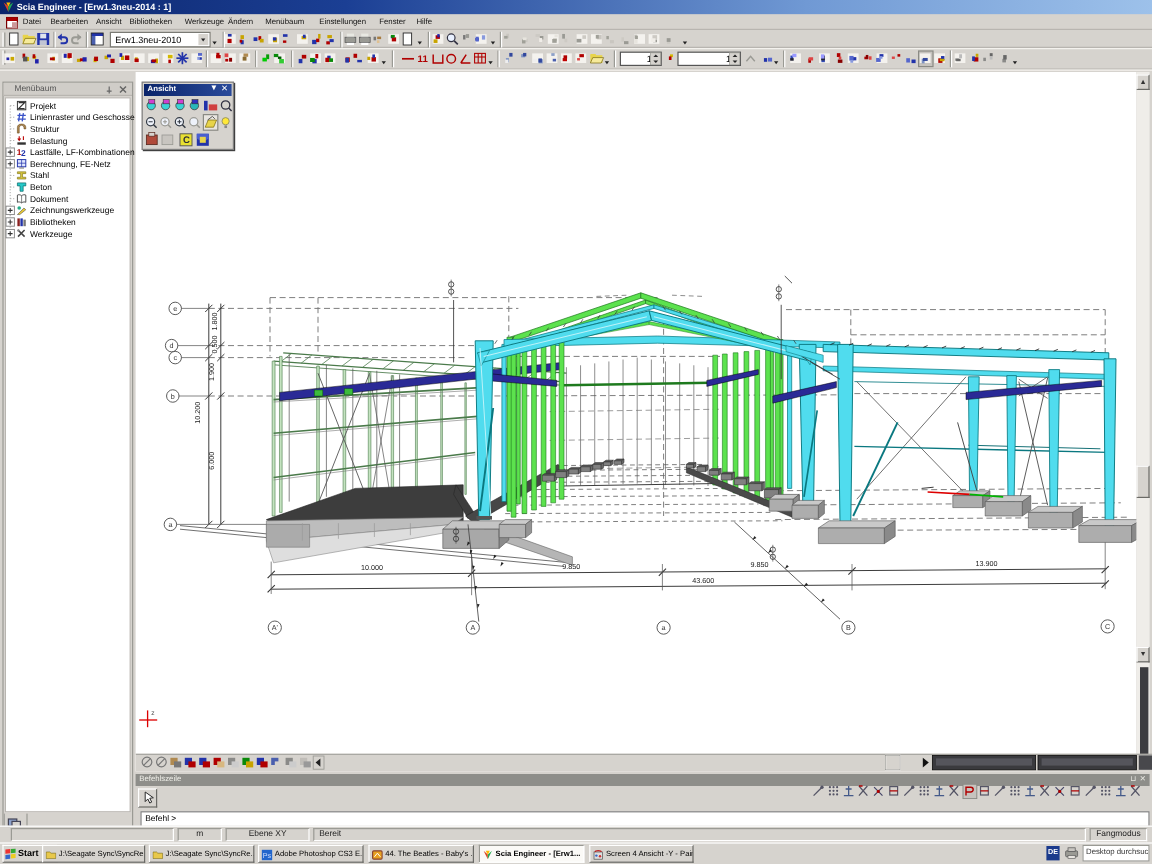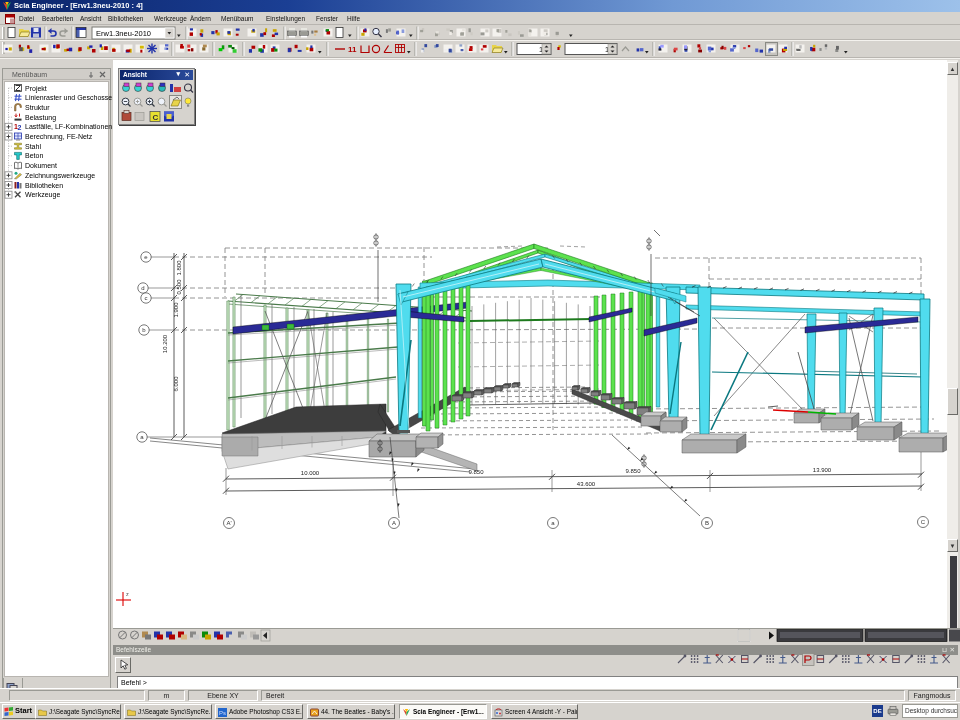--- a/index.html
+++ b/index.html
@@ -1,19 +1,19 @@
 <!DOCTYPE html>
 <html><head><meta charset="utf-8"><style>html,body{margin:0;padding:0;width:960px;height:720px;overflow:hidden;font-family:"Liberation Sans",sans-serif;background:#d6d3ce;}*{box-sizing:border-box;}.abs{position:absolute;}.raised{border-top:1px solid #fff;border-left:1px solid #fff;border-right:1px solid #6a6a66;border-bottom:1px solid #6a6a66;}.sunk{border-top:1px solid #9a9a94;border-left:1px solid #9a9a94;border-right:1px solid #fff;border-bottom:1px solid #fff;}</style></head><body>
 <div class="abs" style="left:0;top:0;width:960px;height:12px;background:linear-gradient(to right,#0b246a 0%,#1b3f94 30%,#7099d4 70%,#9dc1ea 100%);">
     <svg class="abs" style="left:2px;top:1px" width="10" height="10" viewBox="0 0 10 10">
       <path d="M1 1 L5 9 L5 4 Z" fill="#d42"></path>
       <path d="M5 9 L5 4 L9 1 Z" fill="#2a5"></path>
       <path d="M3.2 1 L6.8 1 L5 4.4 Z" fill="#fb0"></path>
     </svg>
-    <div class="abs" style="left:14px;top:0;height:12px;line-height:12px;color:#fff;font-size:7.5px;font-weight:bold;">Scia Engineer - [Erw1.3neu-2010 : 4]</div>
+    <div class="abs" style="left:14px;top:0;height:12px;line-height:12px;color:#fff;font-size:7.5px;font-weight:bold;">Scia Engineer - [Erw1.3neu-2014 : 1]</div>
   </div>
 <div class="abs" style="left:0;top:12px;width:960px;height:13px;background:#d6d3ce;border-bottom:1px solid #b8b5b0;">
     <svg class="abs" style="left:5px;top:1.5px" width="10" height="10" viewBox="0 0 10 10">
       <rect x="0.5" y="0.5" width="9" height="9" fill="#fff" stroke="#700"></rect>
       <rect x="0.5" y="0.5" width="9" height="3" fill="#a00"></rect>
       <rect x="5" y="4.5" width="4.5" height="5" fill="#c99"></rect>
     </svg>
     <div class="abs" style="left:19px;top:0;height:13px;line-height:13px;font-size:6.5px;color:#111;">Datei</div>
     <div class="abs" style="left:42px;top:0;height:13px;line-height:13px;font-size:6.5px;color:#111;">Bearbeiten</div>
     <div class="abs" style="left:80px;top:0;height:13px;line-height:13px;font-size:6.5px;color:#111;">Ansicht</div>

